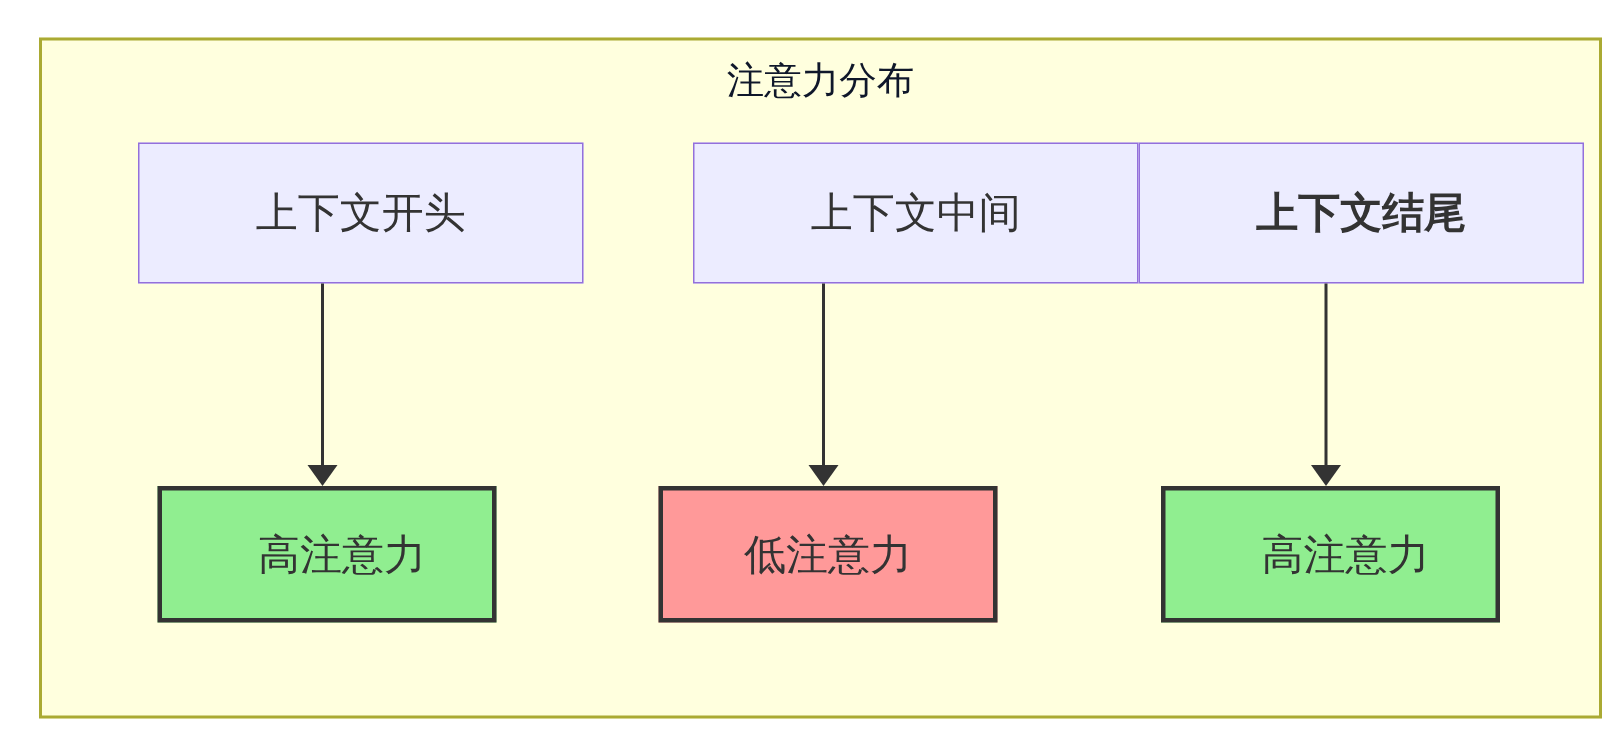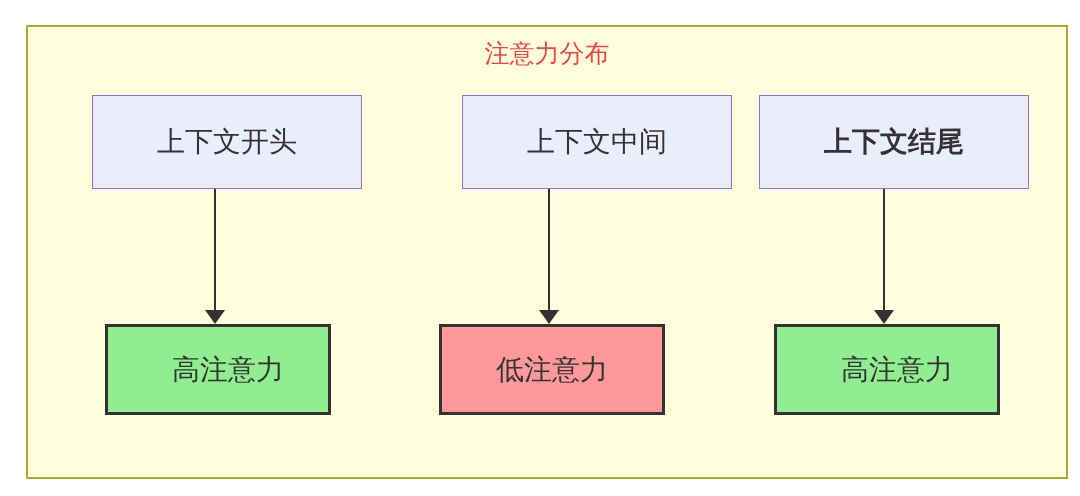--- a/index.html
+++ b/index.html
@@ -17,34 +17,34 @@
     width: 1042px; height: 454px;
     background: #ffffde;
     border: 2px solid #aaaa33;
   }
   .cluster-title {
     position: absolute;
     top: 10px; left: 0;
     width: 100%;
     text-align: center;
     font-size: 25px;
-    color: #ef4444;
+    color: #0f172a;
   }
 
   .node {
     position: absolute;
     display: flex;
     align-items: center;
     justify-content: center;
     color: #333333;
     font-size: 28px;
     text-align: center;
   }
   .src-node {
-    top: 68px; width: 270px; height: 94px;
+    top: 68px; width: 297px; height: 94px;
     background: #ececff;
     border: 1.5px solid #9370db;
   }
   .dst-node {
     top: 297px; width: 226px; height: 91px;
     border: 3px solid #333333;
   }
   .dst-high { background: #90ee90; padding-left: 20px; }
   .dst-low  { background: #ff9999; }
 

